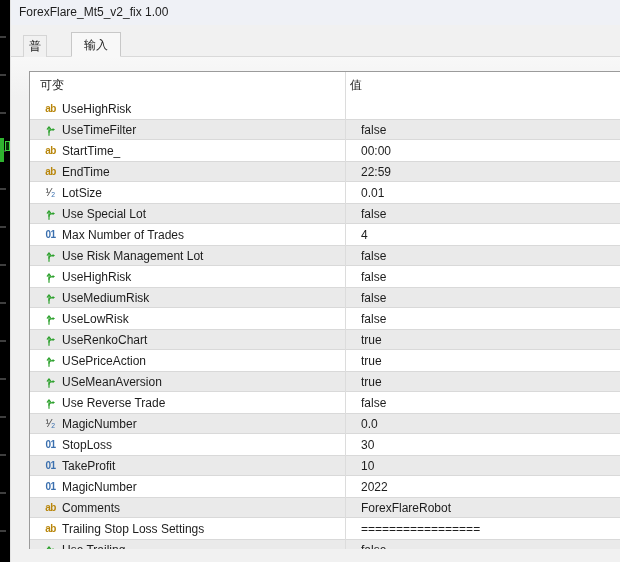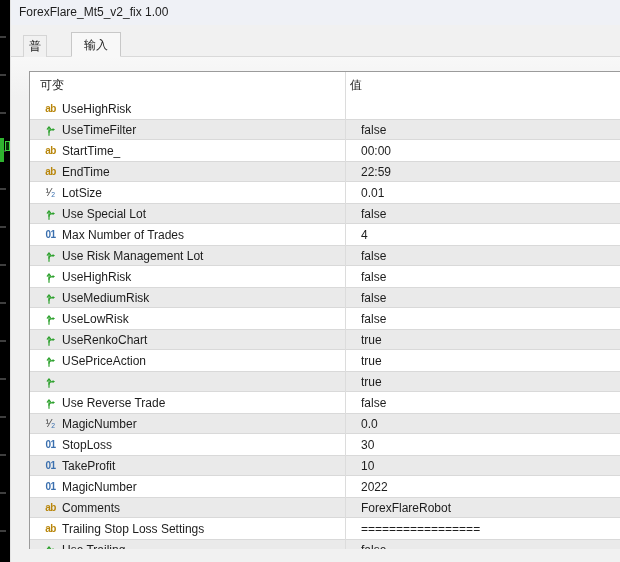--- a/index.html
+++ b/index.html
@@ -251,20 +251,21 @@
           <div class="row alt">
             <div class="cell name">
               <span class="icon ic-bool">
   <svg viewBox="0 0 12 12" xmlns="http://www.w3.org/2000/svg" fill="none" stroke="#2da12d" stroke-width="1.2" stroke-linecap="round" stroke-linejoin="round">
     <path d="M4 11.3 L4 3.4"></path>
     <path d="M2.3 5.2 L4 2.9 L5.7 5.2"></path>
     <path d="M4 8.2 C4 6.2 5.4 5.6 7.6 5.6 L8.8 5.6"></path>
     <path d="M7.6 4.1 L9.9 5.6 L7.6 7.1" fill="#2da12d" stroke="none"></path>
   </svg>
 </span>
+              <span>USeMeanAversion</span>
             </div>
             <div class="cell value">true</div>
           </div>
           <div class="row">
             <div class="cell name">
               <span class="icon ic-bool">
   <svg viewBox="0 0 12 12" xmlns="http://www.w3.org/2000/svg" fill="none" stroke="#2da12d" stroke-width="1.2" stroke-linecap="round" stroke-linejoin="round">
     <path d="M4 11.3 L4 3.4"></path>
     <path d="M2.3 5.2 L4 2.9 L5.7 5.2"></path>
     <path d="M4 8.2 C4 6.2 5.4 5.6 7.6 5.6 L8.8 5.6"></path>

